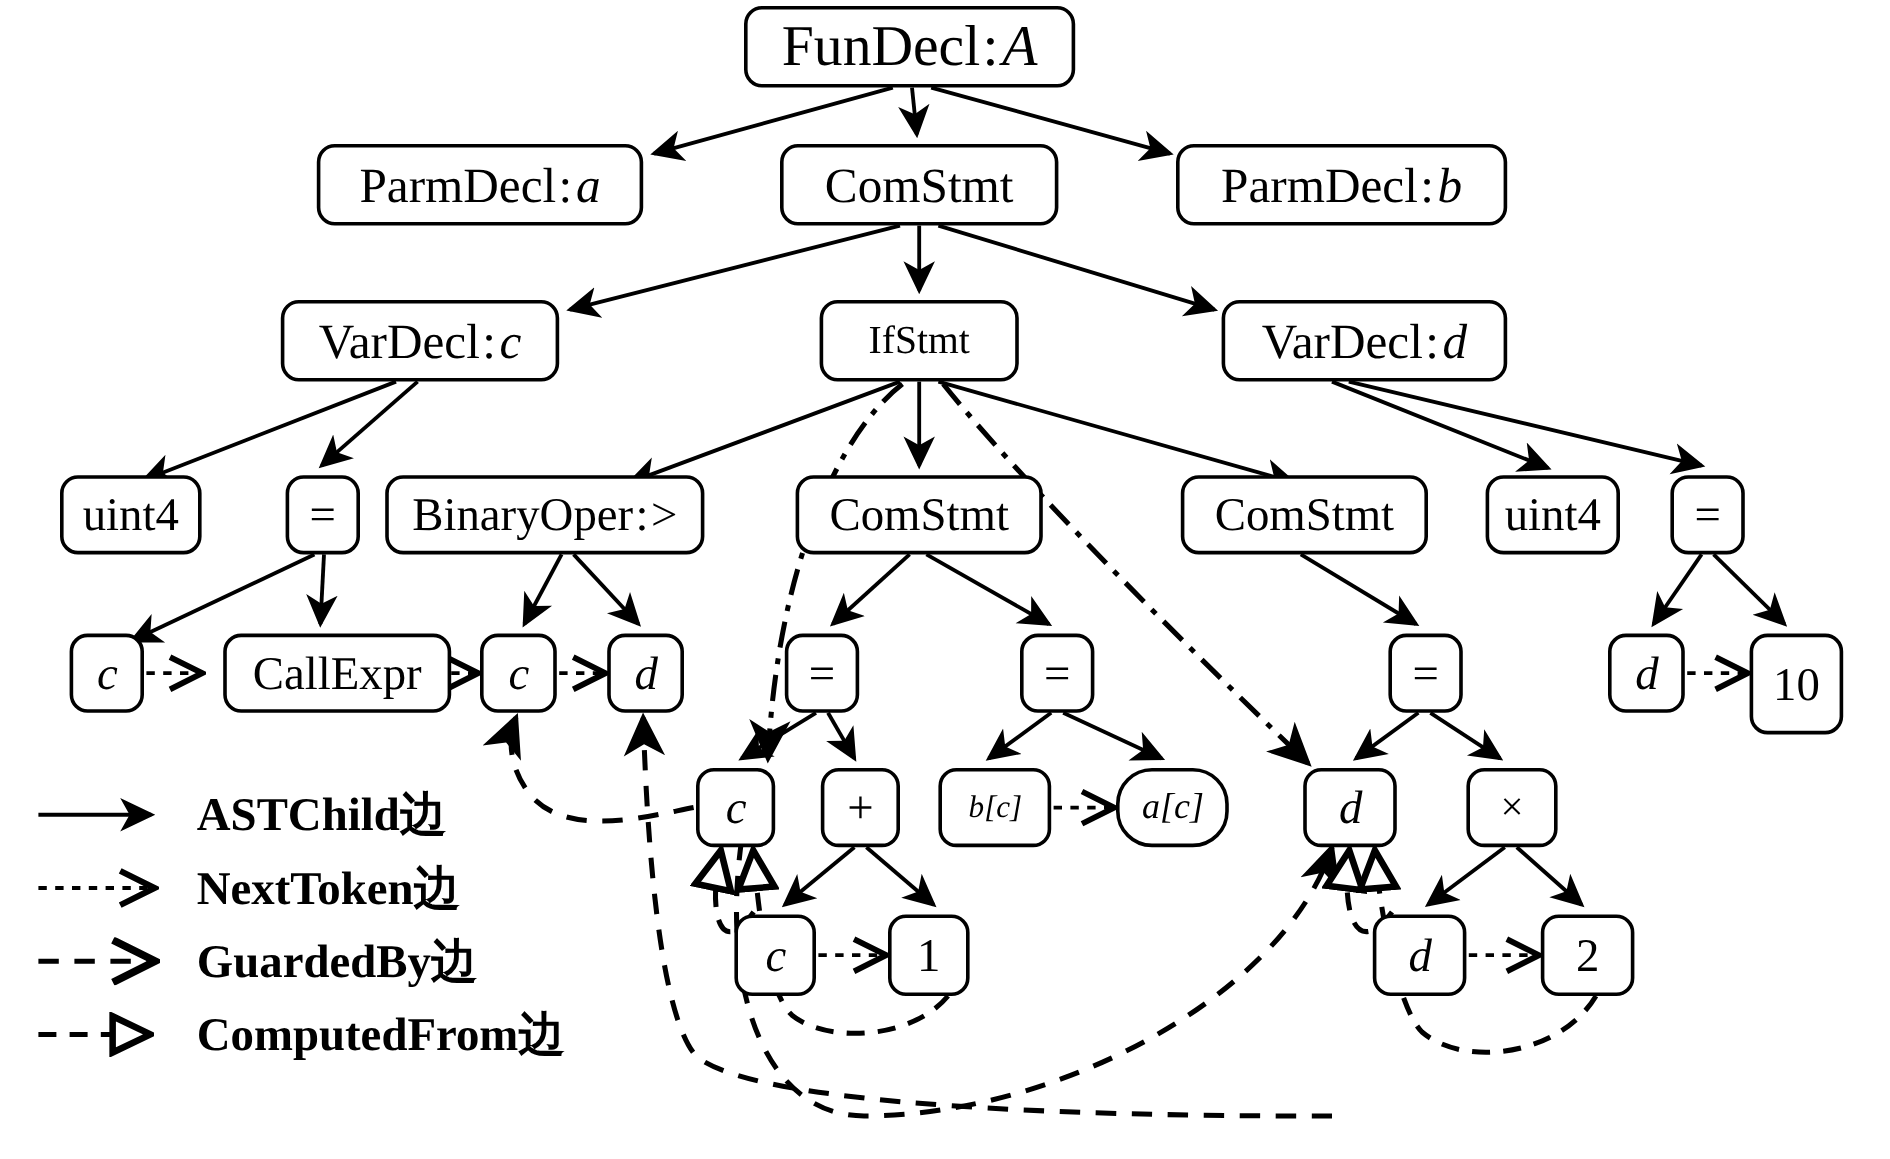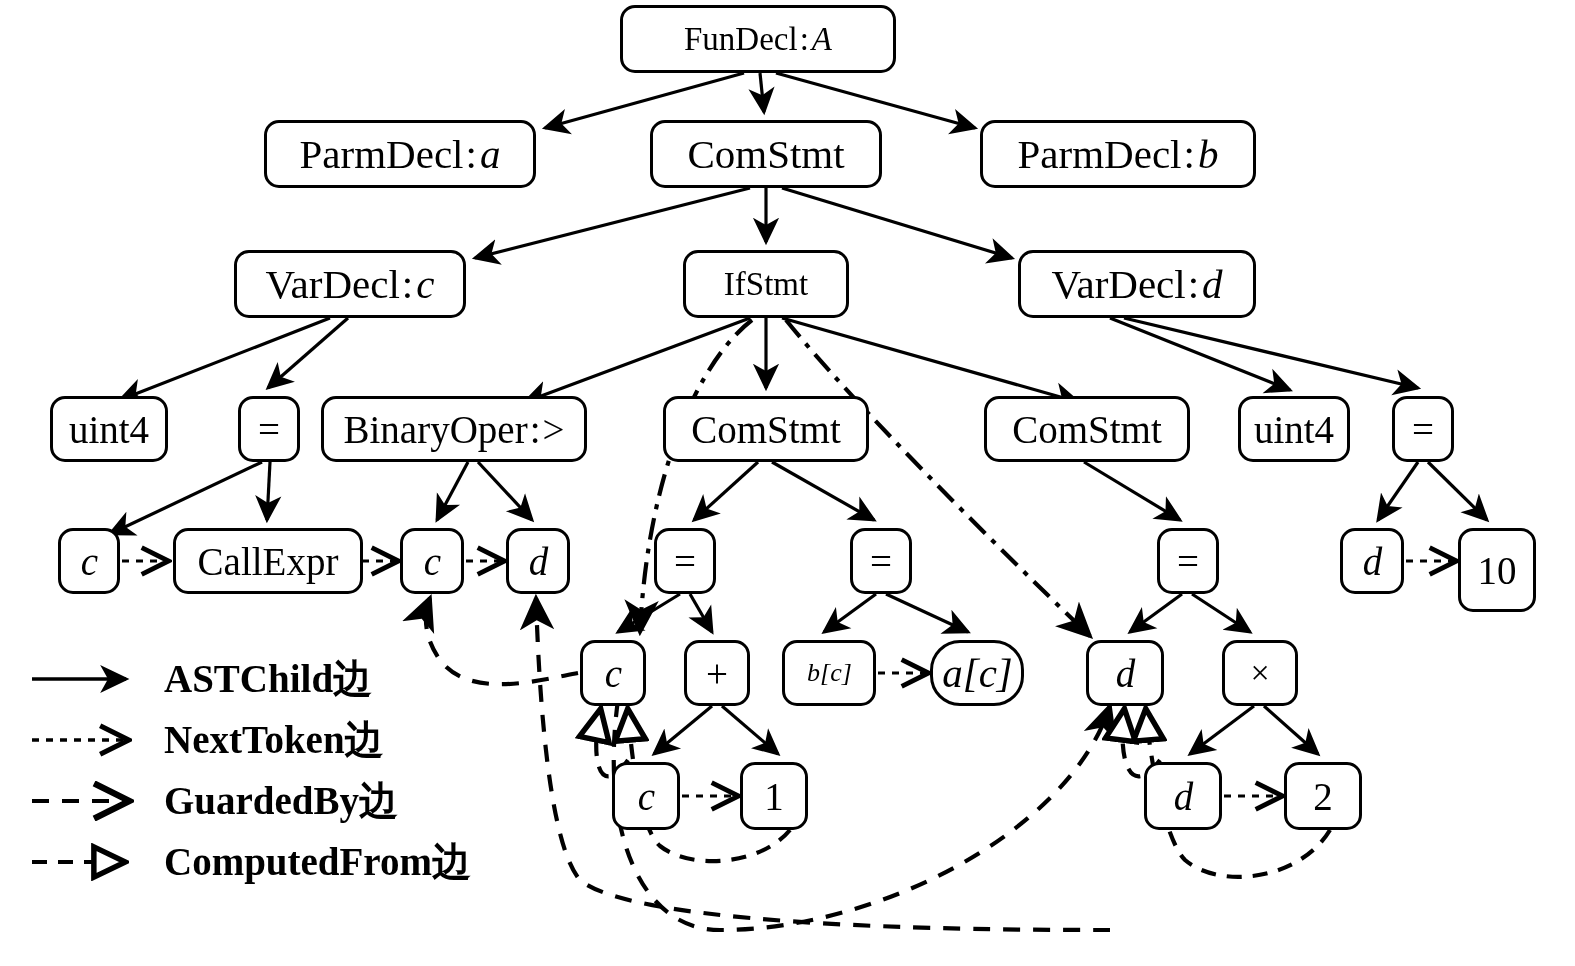--- a/index.html
+++ b/index.html
@@ -186,21 +186,21 @@
       <path class="edge-computed" marker-end="url(#ah-hollow)" d="M1330,830 C1300,880 1220,890 1185,860 C1165,840 1150,760 1146,712"></path>
     </g>
 
     <g>
       <path class="edge-jump" marker-end="url(#ah-solid)" d="M752,320 C700,360 648,470 640,632"></path>
       <path class="edge-jump" marker-end="url(#ah-solid)" d="M786,320 C850,400 990,540 1090,636"></path>
     </g>
   </svg>
 
   <div id="nodes">
-      <div class="node" style="left: 620px; top: 5px; width: 276px; height: 68px; font-size: 33px;">
+      <div class="node" style="left: 620px; top: 5px; width: 276px; height: 68px; font-size: 48px;">
         <span class="lbl">FunDecl</span>
         <span class="colon">:</span>
         <span class="lbl itl">A</span>
       </div>
       <div class="node" style="left: 264px; top: 120px; width: 272px; height: 68px; font-size: 41px;">
         <span class="lbl">ParmDecl</span>
         <span class="colon">:</span>
         <span class="lbl itl">a</span>
       </div>
       <div class="node" style="left: 650px; top: 120px; width: 232px; height: 68px; font-size: 41px;">
@@ -243,21 +243,21 @@
       </div>
       <div class="node" style="left: 1238px; top: 396px; width: 112px; height: 66px; font-size: 39px;">
         <span class="lbl">uint4</span>
       </div>
       <div class="node" style="left: 1392px; top: 396px; width: 62px; height: 66px; font-size: 39px;">
         <span class="lbl">=</span>
       </div>
       <div class="node" style="left: 58px; top: 528px; width: 62px; height: 66px; font-size: 39px;">
         <span class="lbl itl">c</span>
       </div>
-      <div class="node" style="left: 173px; top: 528px; width: 190px; height: 66px; font-size: 39px;">
+      <div class="node" style="left: 186px; top: 528px; width: 190px; height: 66px; font-size: 39px;">
         <span class="lbl">CallExpr</span>
       </div>
       <div class="node" style="left: 400px; top: 528px; width: 64px; height: 66px; font-size: 39px;">
         <span class="lbl itl">c</span>
       </div>
       <div class="node" style="left: 506px; top: 528px; width: 64px; height: 66px; font-size: 39px;">
         <span class="lbl itl">d</span>
       </div>
       <div class="node" style="left: 654px; top: 528px; width: 62px; height: 66px; font-size: 39px;">
         <span class="lbl">=</span>
@@ -276,21 +276,21 @@
       </div>
       <div class="node" style="left: 580px; top: 640px; width: 66px; height: 66px; font-size: 39px;">
         <span class="lbl itl">c</span>
       </div>
       <div class="node" style="left: 684px; top: 640px; width: 66px; height: 66px; font-size: 39px;">
         <span class="lbl">+</span>
       </div>
       <div class="node" style="left: 782px; top: 640px; width: 94px; height: 66px; font-size: 26px;">
         <span class="lbl itl">b[c]</span>
       </div>
-      <div class="node" style="left: 930px; top: 640px; width: 94px; height: 66px; font-size: 41px; border-radius: 30px;">
+      <div class="node" style="left: 930px; top: 640px; width: 94px; height: 66px; font-size: 30px; border-radius: 30px;">
         <span class="lbl itl">a[c]</span>
       </div>
       <div class="node" style="left: 1086px; top: 640px; width: 78px; height: 66px; font-size: 39px;">
         <span class="lbl itl">d</span>
       </div>
       <div class="node" style="left: 1222px; top: 640px; width: 76px; height: 66px; font-size: 34px;">
         <span class="lbl">×</span>
       </div>
       <div class="node" style="left: 612px; top: 762px; width: 68px; height: 68px; font-size: 39px;">
         <span class="lbl itl">c</span>

